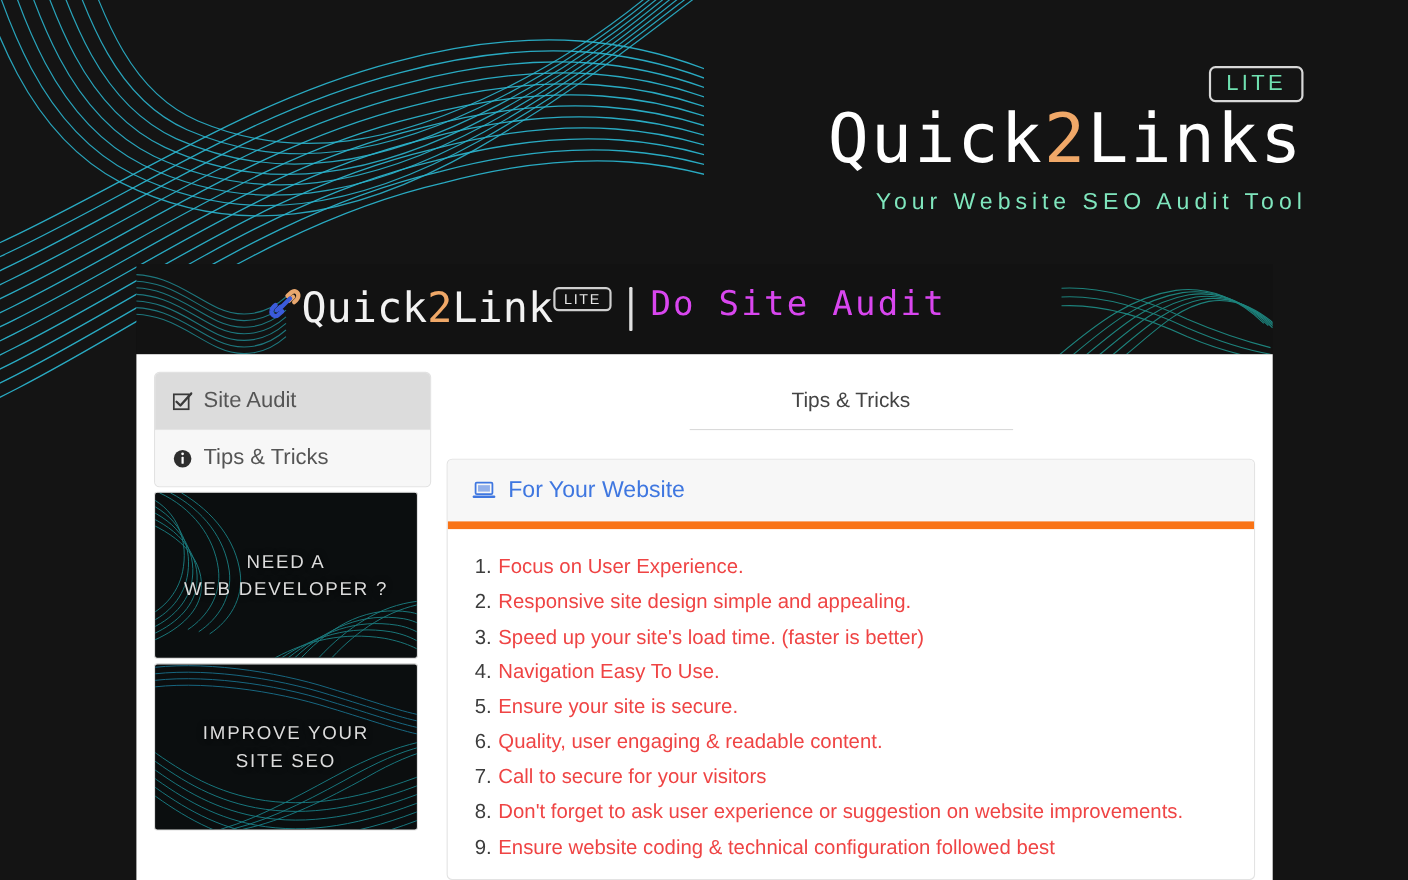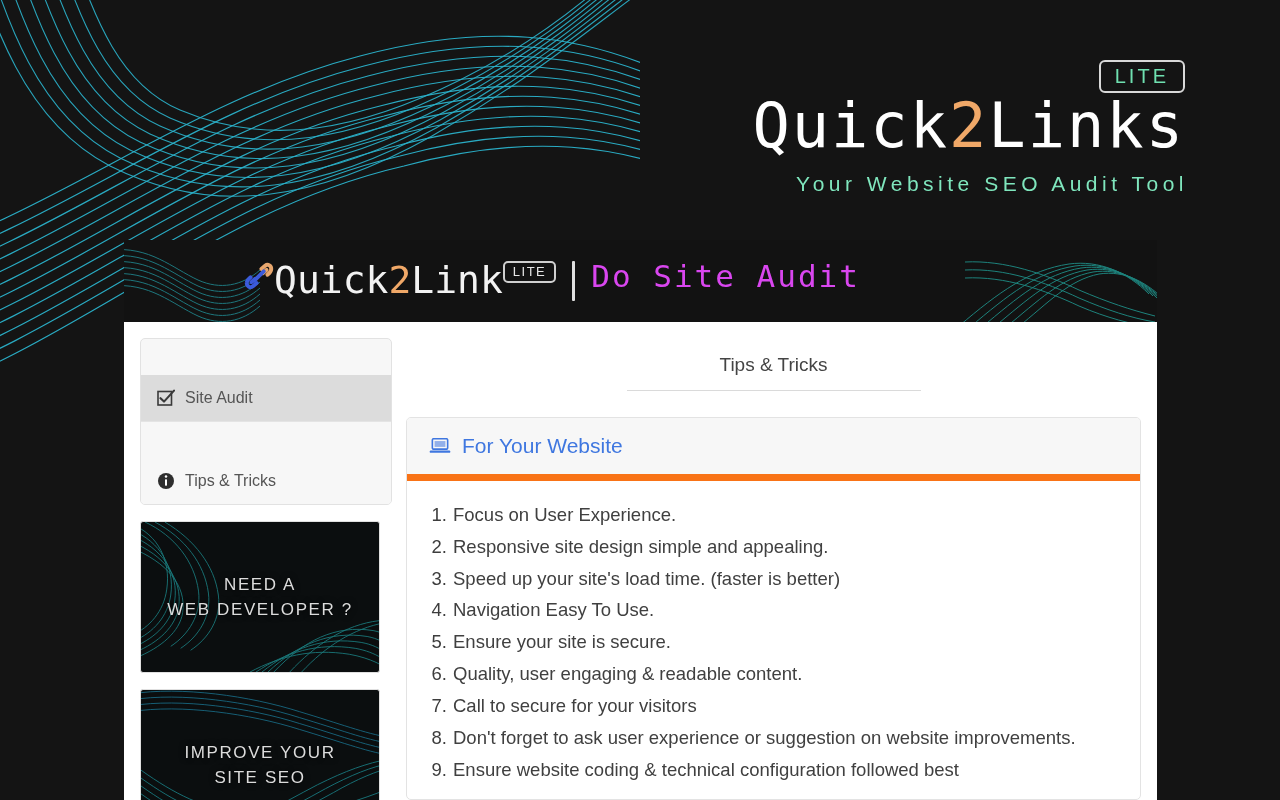--- a/index.html
+++ b/index.html
@@ -181,39 +181,38 @@
     border-radius: 5px;
     overflow: hidden;
     background: #f7f7f7;
   }
 
   .nav-item {
     display: flex;
     align-items: center;
     gap: 10px;
     padding: 14px 16px;
-    font-size: 16px;
+    font-size: 20px;
     color: #555555;
     cursor: pointer;
     background: #f7f7f7;
     border-bottom: 1px solid #e4e4e4;
-    margin-top: 36px;
   }
   .nav-item:last-child { border-bottom: none; }
   .nav-item.active { background: #dcdcdc; }
 
   .nav-icon {
     width: 18px;
     height: 18px;
     flex: 0 0 18px;
     display: block;
   }
 
   .promo {
-    margin-top: 16px;
+    margin-top: 4px;
     width: 240px;
     height: 152px;
     background: #0b0e0f;
     border: 1px solid #e0e0e0;
     border-radius: 3px;
     position: relative;
     overflow: hidden;
     display: flex;
     align-items: center;
     justify-content: center;
@@ -298,21 +297,21 @@
     margin: 0;
     counter-reset: tip;
   }
 
   .tips-list li {
     counter-increment: tip;
     position: relative;
     padding-left: 30px;
     font-size: 18.5px;
     line-height: 1.72;
-    color: #404040;
+    color: #ef4444;
   }
   .tips-list li::before {
     content: counter(tip) ".";
     position: absolute;
     left: 0;
     width: 24px;
     text-align: right;
     color: #3d3d3d;
   }
 </style>

